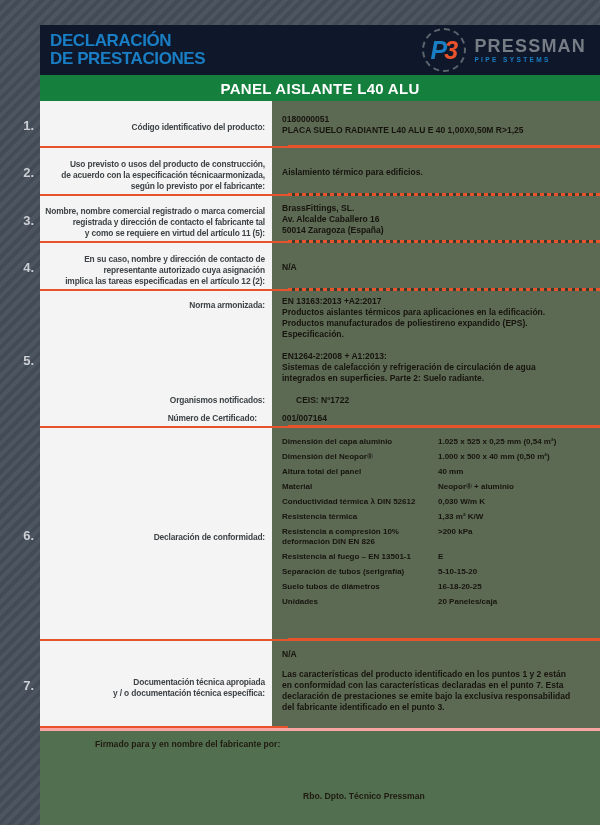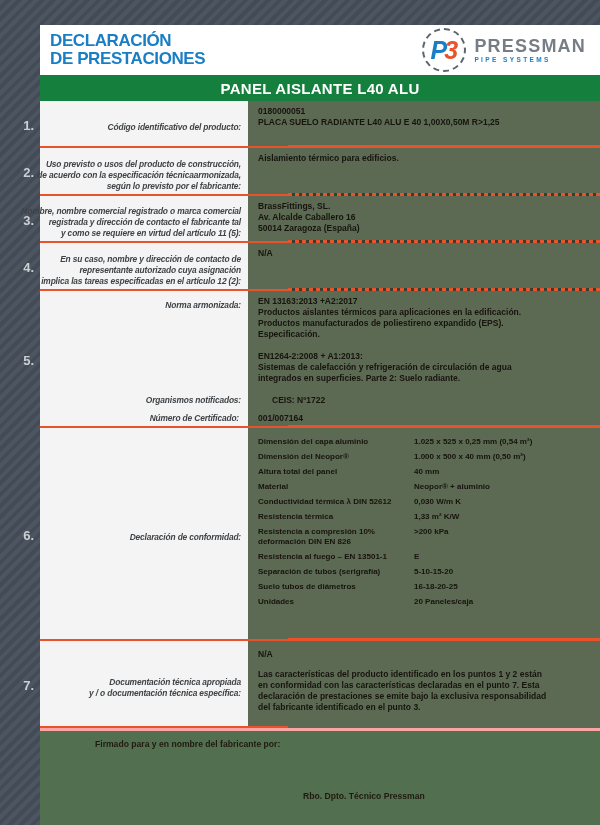--- a/index.html
+++ b/index.html
@@ -4,57 +4,57 @@
 <style>
   html,body{margin:0;padding:0;}
   body{
     width:600px;height:825px;overflow:hidden;position:relative;
     font-family:"Liberation Sans",sans-serif;
     background-color:#48515b;
     background-image:repeating-linear-gradient(135deg,#4d5660 0 4px,#434c56 4px 8px);
   }
   .doc{position:absolute;left:40px;top:25px;width:560px;height:800px;}
   
-  .header-band{position:relative;height:50px;background:#ffffff;}
+  .header-band{position:relative;height:50px;background:#0f172a;}
   .doc-title{position:absolute;left:10px;top:7px;color:#1a7ec4;font-weight:bold;
     font-size:17px;line-height:17.5px;letter-spacing:-0.4px;}
   .logo{position:absolute;right:14px;top:2px;height:46px;display:flex;align-items:center;gap:8px;}
   .logo-circle{width:40px;height:40px;border:2.5px dashed #5c646d;border-radius:50%;
     display:flex;align-items:center;justify-content:center;font-weight:bold;font-style:italic;}
   .logo-circle .lp{color:#1a7ec4;font-size:25px;}
   .logo-circle .l3{color:#e8532c;font-size:25px;margin-left:-3px;}
   .logo-text{display:flex;flex-direction:column;}
   .logo-brand{color:#767d85;font-weight:bold;font-size:18px;letter-spacing:1.2px;line-height:18px;}
   .logo-tagline{color:#1a7ec4;font-weight:bold;font-size:6.5px;letter-spacing:2.4px;margin-top:1px;}
   
   .banner{height:26px;background:#15803d;display:flex;align-items:center;justify-content:center;}
   .banner span{color:#ffffff;font-weight:bold;font-size:15px;letter-spacing:0.3px;}
   
   .row{position:relative;display:flex;}
   .r1{height:47px;}.r2{height:48px;}.r3{height:47px;}.r4{height:48px;}
   .r5{height:137px;}.r6{height:213px;}.r7{height:87px;}
   .num{position:absolute;left:-38px;width:32px;top:50%;transform:translateY(-50%);
     text-align:right;color:#ccd0d4;font-weight:bold;font-size:13px;}
-  .label-cell{width:208px;background:#f3f4f3;box-sizing:border-box;position:relative;
+  .label-cell{width:232px;background:#f3f4f3;box-sizing:border-box;position:relative;
     display:flex;flex-direction:column;justify-content:center;align-items:flex-end;
-    padding:10px 7px 4px 4px;font-style:italic;}
+    padding:10px 7px 4px 4px;}
   .lbl{color:#3f4347;font-weight:bold;font-size:8.4px;line-height:11px;
     letter-spacing:-0.15px;text-align:right;white-space:nowrap;}
   .value-cell{flex:1;background:#5c6a54;box-sizing:border-box;position:relative;
-    display:flex;flex-direction:column;justify-content:flex-start;
+    display:flex;flex-direction:column;justify-content:center;
     padding:5px 8px 5px 10px;color:#17130d;font-weight:bold;font-size:8.5px;line-height:11px;}
   
   .row::before{content:"";position:absolute;bottom:0;left:0;width:248px;height:2px;background:#e8532c;z-index:2;}
   .row::after{content:"";position:absolute;bottom:0;left:248px;right:0;height:3px;z-index:2;}
   .sep-solid::after{background:#e8532c;}
   .sep-dashed::after{background:repeating-linear-gradient(90deg,#e8532c 0 4px,rgba(25,25,18,0.55) 4px 7px);}
   
   .r5 .label-cell{justify-content:flex-start;padding-top:9px;}
   .abs-label-org{position:absolute;right:7px;bottom:22px;}
-  .abs-label-cert{position:absolute;right:9px;bottom:4px;}
+  .abs-label-cert{position:absolute;right:15px;bottom:4px;}
   .r5 .value-cell{justify-content:flex-start;}
   .std-block{margin-bottom:11px;}
   .abs-val-org{position:absolute;left:24px;bottom:22px;}
   .abs-val-cert{position:absolute;left:10px;bottom:4px;}
   
   .r6 .value-cell{justify-content:flex-start;padding-top:9px;}
   .ct-row{display:flex;margin-bottom:5.5px;}
   .ct-name{width:156px;font-size:8px;line-height:9.5px;}
   .ct-val{flex:1;font-size:8px;line-height:9.5px;}
   

